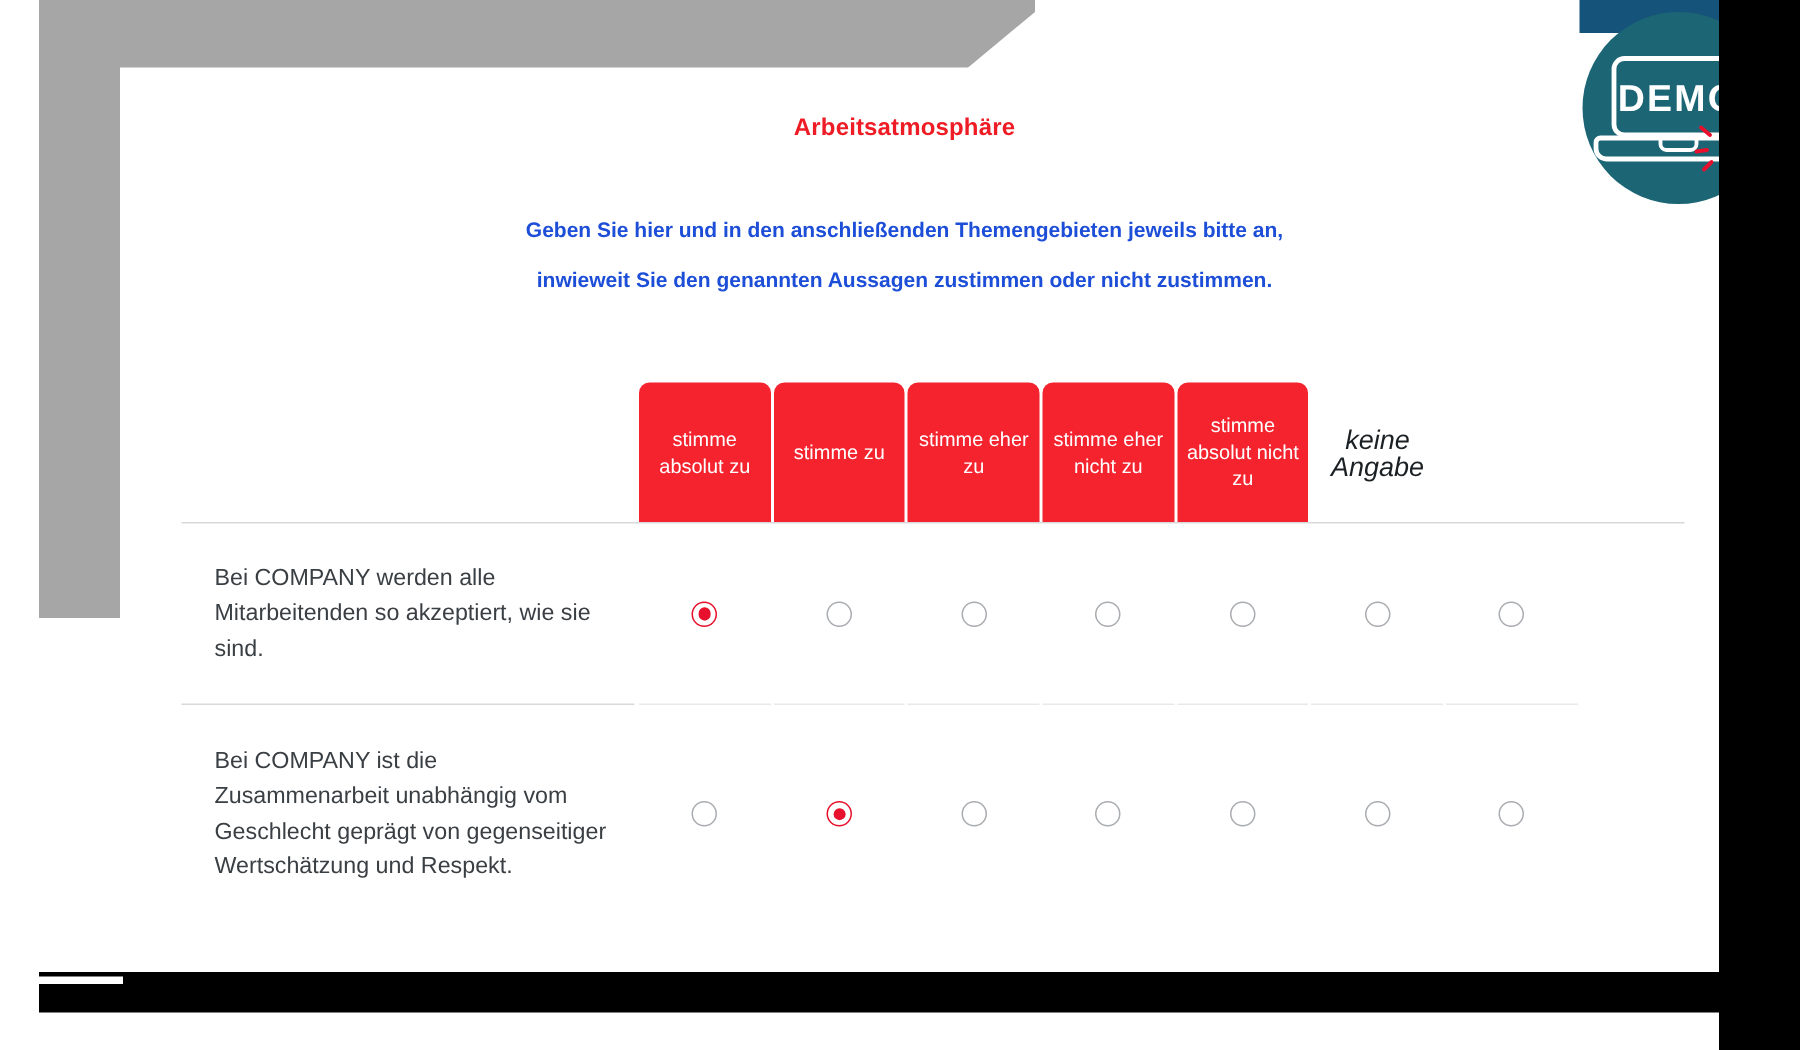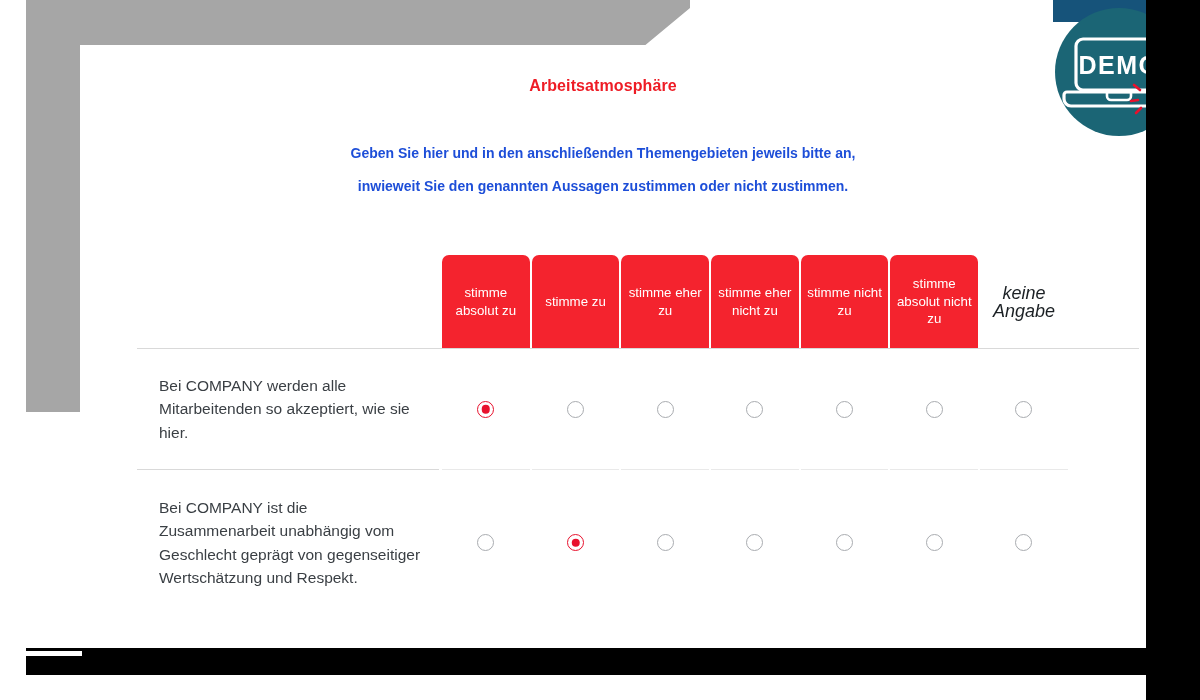--- a/index.html
+++ b/index.html
@@ -96,21 +96,21 @@
     text-align: center;
     color: #1d4ed8;
     font-size: 14px;
     font-weight: bold;
     line-height: 33px;
   }
 
   
   .matrix {
     position: absolute;
-    left: 57px; top: 205px;
+    left: 41px; top: 205px;
     width: 1002px;
   }
 
   .matrix-row {
     display: flex;
     align-items: stretch;
   }
 
   .hdr-row { align-items: flex-end; height: 98px; }
 
@@ -239,34 +239,31 @@
         <div class="col-opt">
           <div class="hdr-chip">stimme zu</div>
         </div>
         <div class="col-opt">
           <div class="hdr-chip">stimme eher zu</div>
         </div>
         <div class="col-opt">
           <div class="hdr-chip">stimme eher nicht zu</div>
         </div>
         <div class="col-opt">
-          <div class="hdr-chip">stimme nicht zu</div>
-        </div>
-        <div class="col-opt">
           <div class="hdr-chip">stimme absolut nicht zu</div>
         </div>
         <div class="col-opt">
           <div class="hdr-plain">keine Angabe</div>
         </div>
       </div>
 
       <div class="hline"></div>
 
       <div class="matrix-row data-row">
-        <div class="col-statement statement">Bei COMPANY werden alle Mitarbeitenden so akzeptiert, wie sie hier.</div>
+        <div class="col-statement statement">Bei COMPANY werden alle Mitarbeitenden so akzeptiert, wie sie sind.</div>
         <div class="col-opt cell-opt">
             <span class="radio checked"></span>
           </div>
         <div class="col-opt cell-opt">
             <span class="radio"></span>
           </div>
         <div class="col-opt cell-opt">
             <span class="radio"></span>
           </div>
         <div class="col-opt cell-opt">

